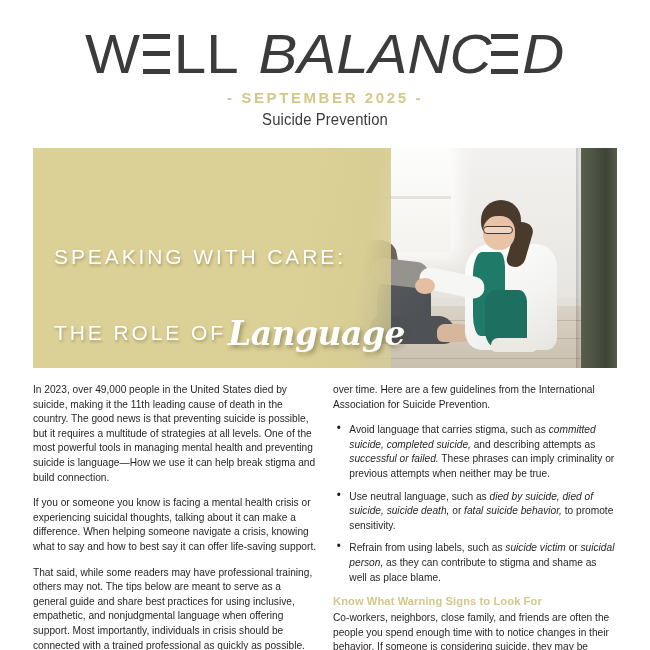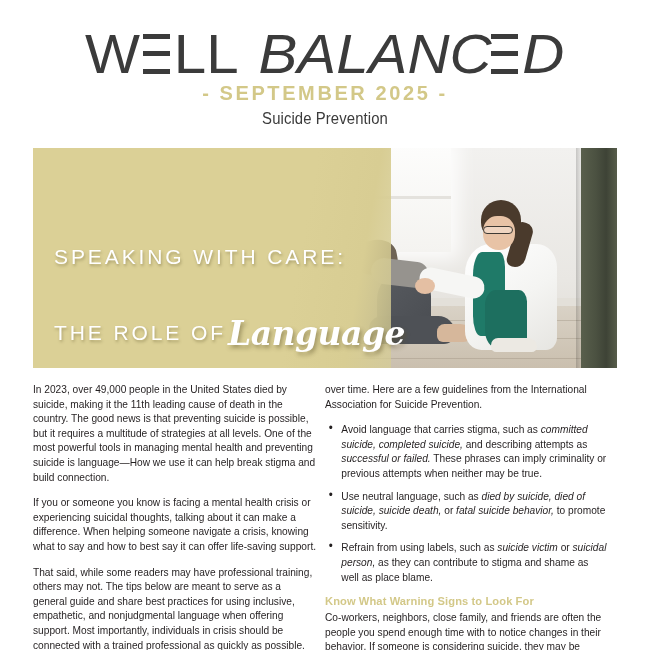--- a/index.html
+++ b/index.html
@@ -71,22 +71,22 @@
     width: 27px;
     height: 5px;
     background: #3b3b3b;
     display: block;
   }
   .logo-e i:nth-child(1) { top: 0; }
   .logo-e i:nth-child(2) { top: 17px; }
   .logo-e i:nth-child(3) { top: 35px; }
 
   .issue-line {
-    margin-top: 0;
-    font-size: 20px;
+    margin-top: 7px;
+    font-size: 15px;
     font-weight: bold;
     letter-spacing: 2.6px;
     color: #d3c888;
   }
 
   .issue-topic {
     margin-top: 5px;
     font-size: 16px;
     font-weight: 400;
     color: #3b3b3b;
@@ -301,21 +301,21 @@
   }
 
   
   .columns {
     position: absolute;
     left: 33px;
     top: 382px;
     width: 584px;
     height: 268px;
     display: flex;
-    gap: 8px;
+    gap: 16px;
     overflow: hidden;
   }
 
   .col {
     width: 284px;
     overflow: hidden;
   }
 
   .body-p {
     font-size: 10.6px;

